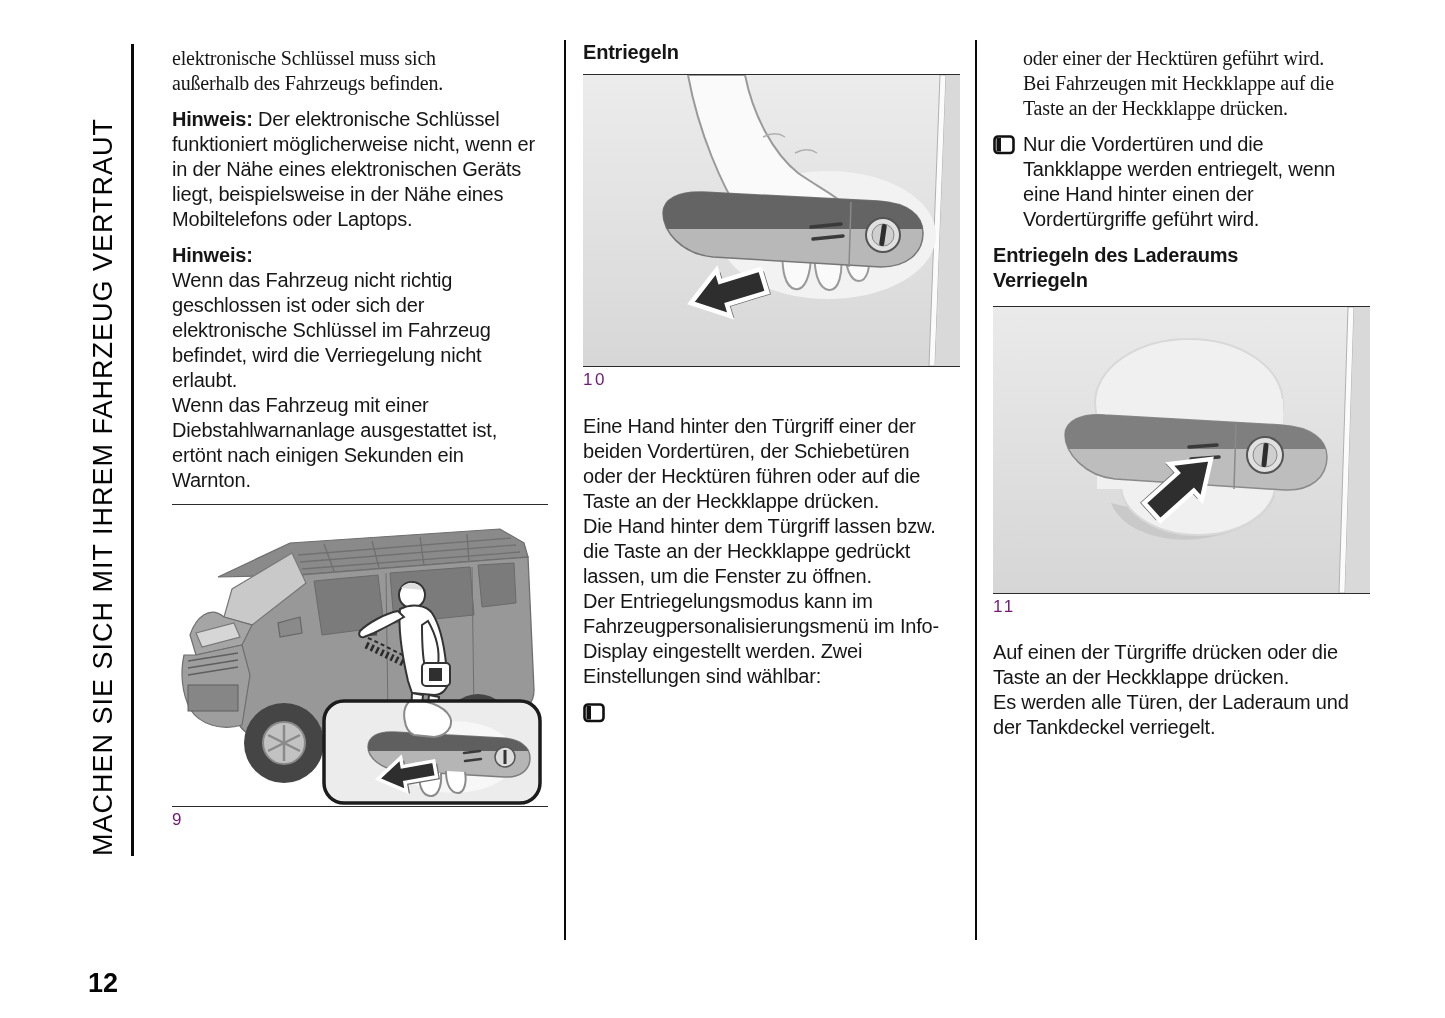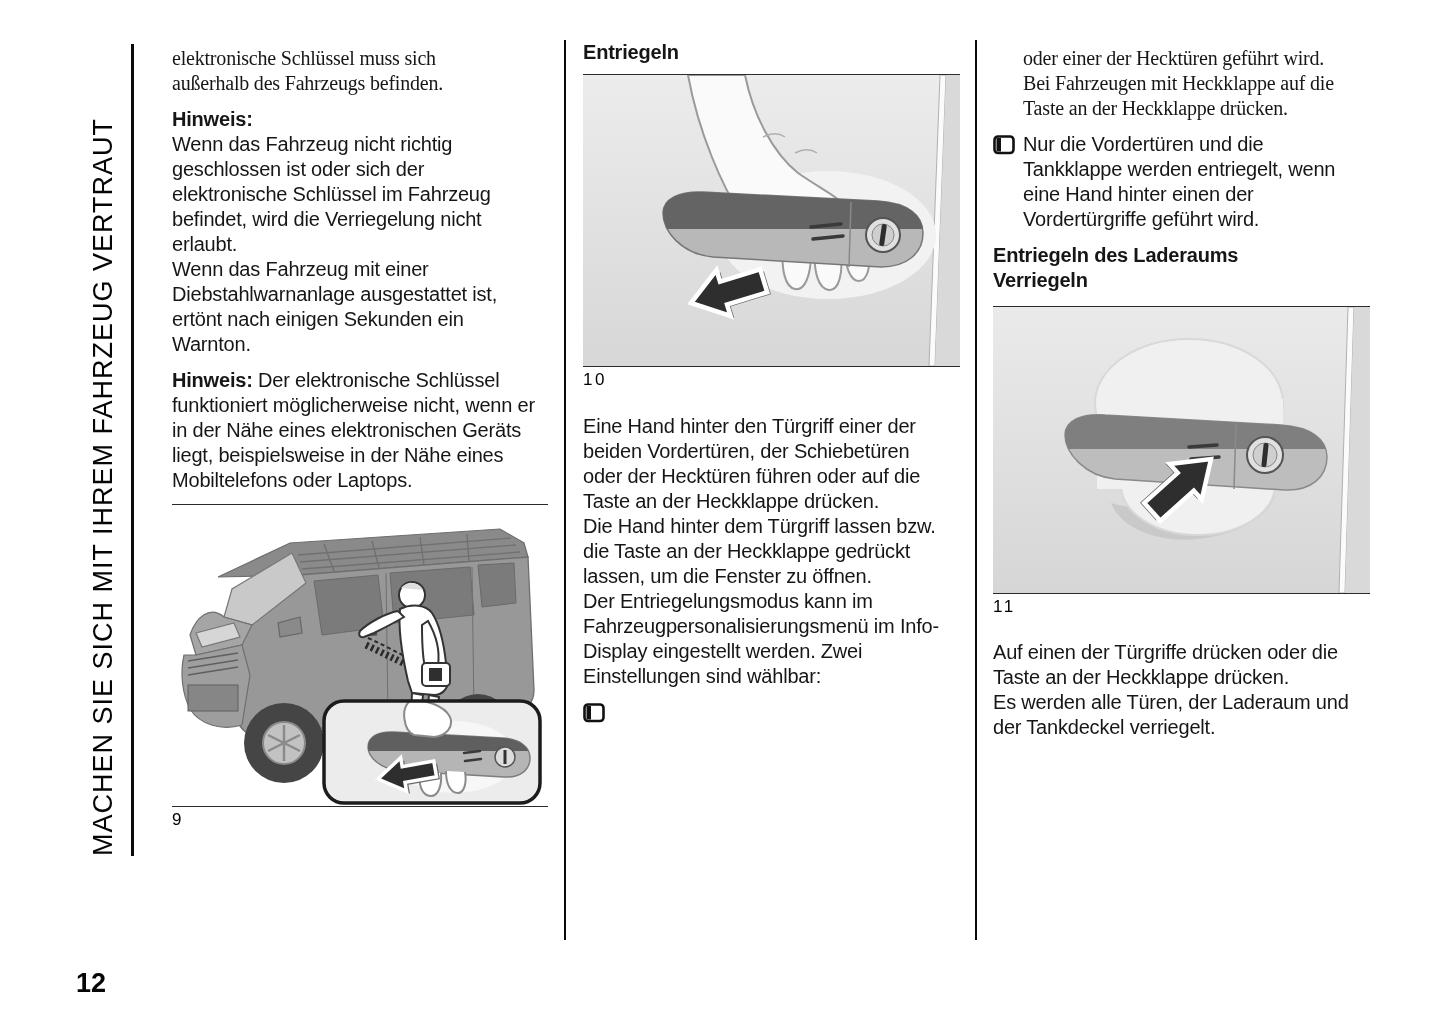--- a/index.html
+++ b/index.html
@@ -8,70 +8,70 @@
     font-family:"Liberation Sans","DejaVu Sans",sans-serif;color:#161616;
   }
   
   .side-title{
     position:absolute;left:-303px;top:424px;width:812px;height:52px;line-height:52px;
     transform:rotate(-90deg);transform-origin:50% 50%;
     font-size:27px;letter-spacing:1px;color:#050505;white-space:pre;text-align:left;
   }
   .side-rule{position:absolute;left:131px;top:44px;width:2.5px;height:812px;background:#0a0a0a;}
   .col-rule{position:absolute;top:40px;width:2px;height:900px;background:#0a0a0a;}
-  .page-num{position:absolute;left:76px;top:968px;font-size:27px;font-weight:bold;color:#050505;}
+  .page-num{position:absolute;left:88px;top:968px;font-size:27px;font-weight:bold;color:#050505;}
 
   .col{position:absolute;top:40px;}
   #col1{left:172px;width:376px;}
   #col2{left:583px;width:377px;}
   #col3{left:993px;width:377px;}
 
   .t{font-size:20px;line-height:25px;letter-spacing:-0.2px;white-space:pre;color:#161616;}
   .b{font-weight:bold;}
   .gap{margin-top:11px;}
   .first{margin-top:6px;font-family:Liberation Serif, serif;}
 
   .bullet{display:flex;align-items:flex-start;}
   .bullet .bicon{flex:0 0 30px;width:30px;padding-top:3px;}
   .cont-indent{padding-left:30px;}
 
   .figure{position:relative;}
   .figwrap{border-top:1.6px solid #2b2b2b;border-bottom:1.6px solid #2b2b2b;font-size:0;line-height:0;}
-  .figcap{font-size:17px;line-height:20px;letter-spacing:2.5px;color:#000000;margin-top:3px;}
+  .figcap{font-size:17px;line-height:20px;letter-spacing:2.5px;color:#701a75;margin-top:3px;}
   svg{display:block;}
 </style>
 </head>
 <body>
 
 <div id="page">
 
   <div class="side-title">MACHEN SIE SICH MIT IHREM FAHRZEUG VERTRAUT</div>
   <div class="side-rule"></div>
   <div class="col-rule" style="left:564px;"></div>
   <div class="col-rule" style="left:975px;"></div>
   <div class="page-num">12</div>
 
   <div class="col" id="col1">
     <div class="t first">elektronische Schlüssel muss sich
 außerhalb des Fahrzeugs befinden.</div>
+    <div class="t gap"><span class="b">Hinweis:</span><span> Der elektronische Schlüssel
+funktioniert möglicherweise nicht, wenn er
+in der Nähe eines elektronischen Geräts
+liegt, beispielsweise in der Nähe eines
+Mobiltelefons oder Laptops.</span></div>
     <div class="t gap"><span class="b">Hinweis:</span>
 <span>Wenn das Fahrzeug nicht richtig
 geschlossen ist oder sich der
 elektronische Schlüssel im Fahrzeug
 befindet, wird die Verriegelung nicht
 erlaubt.
 Wenn das Fahrzeug mit einer
 Diebstahlwarnanlage ausgestattet ist,
 ertönt nach einigen Sekunden ein
 Warnton.</span></div>
-    <div class="t gap"><span class="b">Hinweis:</span><span> Der elektronische Schlüssel
-funktioniert möglicherweise nicht, wenn er
-in der Nähe eines elektronischen Geräts
-liegt, beispielsweise in der Nähe eines
-Mobiltelefons oder Laptops.</span></div>
 
     <div class="figure gap">
       <div class="figwrap">
         <svg width="374" height="301" viewBox="0 0 374 301">
           <defs>
             <clipPath id="c9inset">
                 <rect x="152" y="196" width="216" height="102" rx="20"></rect>
               </clipPath>
             <clipPath id="c9h">
                 <path d="M196,242 C196,232 206,226 222,227 L330,233 C348,234 358,242 358,253 C358,265 348,273 332,272 L228,266 C208,264 196,252 196,242 Z"></path>

